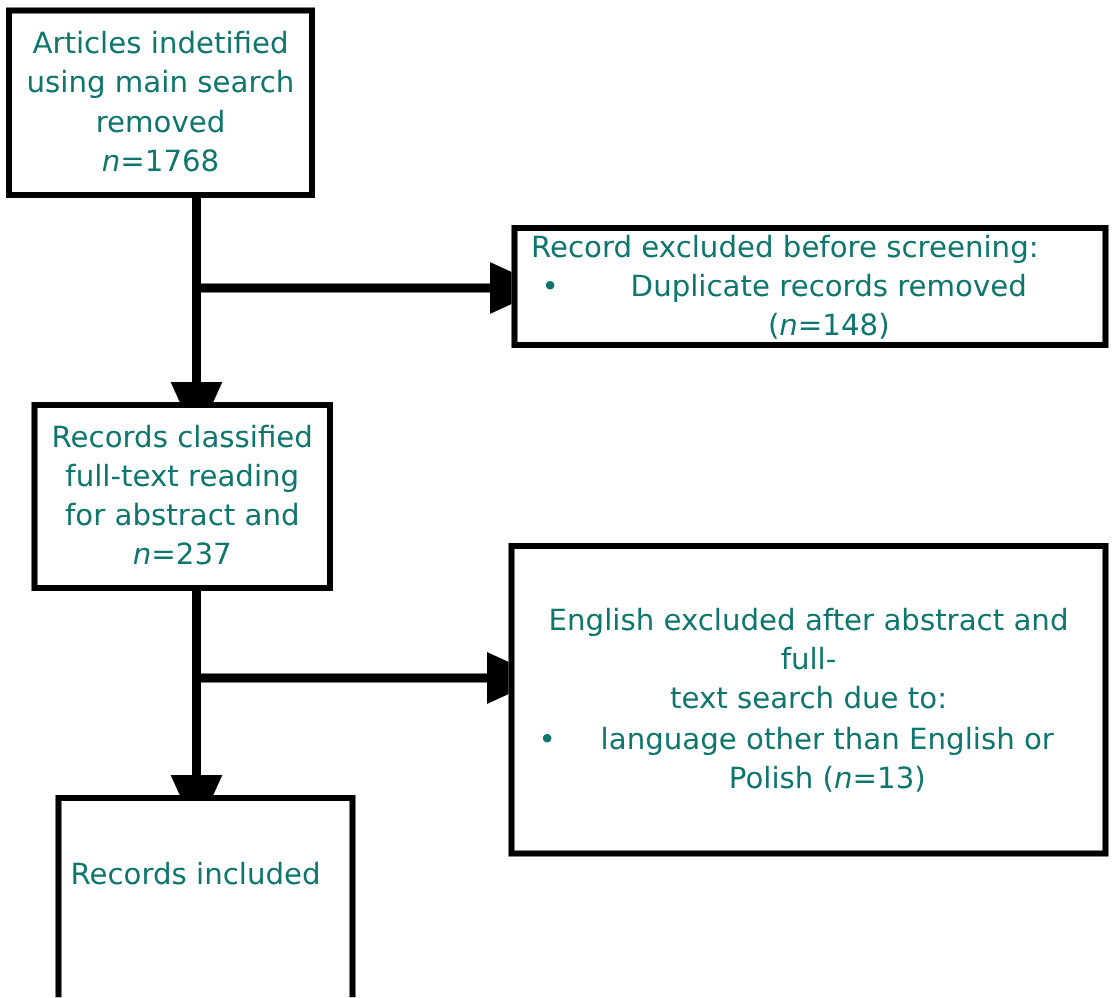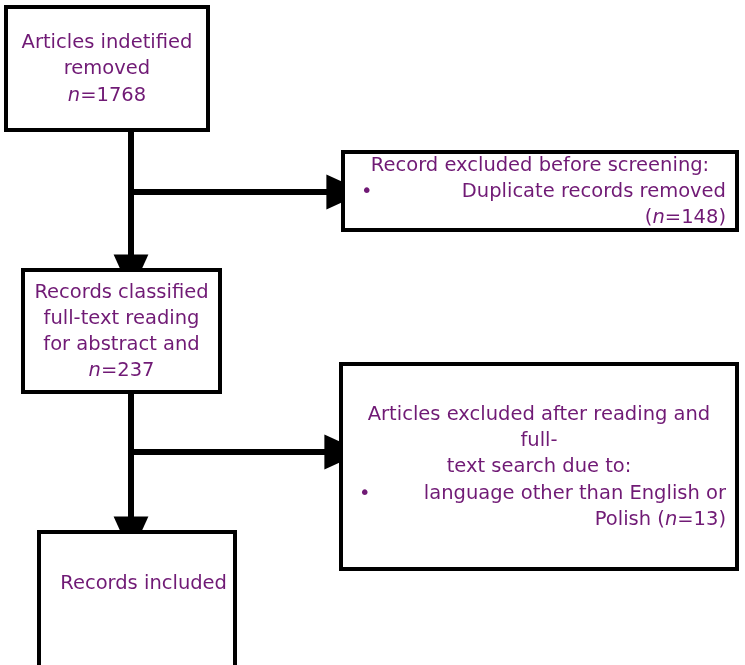--- a/index.html
+++ b/index.html
@@ -7,21 +7,21 @@
     padding: 0;
     background: #ffffff;
   }
   #diagram {
     position: relative;
     width: 745px;
     height: 665px;
     background: #ffffff;
     overflow: hidden;
     font-family: "DejaVu Sans", "Liberation Sans", sans-serif;
-    color: #701a75;
+    color: #0f766e;
   }
   #flow-svg {
     position: absolute;
     left: 0;
     top: 0;
     width: 745px;
     height: 665px;
   }
   .node {
     position: absolute;
@@ -49,21 +49,21 @@
     list-style: none;
     margin: 0;
     padding: 0;
     width: 100%;
   }
   .bullets li {
     position: relative;
     font-size: 19.5px;
     line-height: 1.34;
     padding-left: 25px;
-    text-align: right;
+    text-align: center;
   }
   .bullets li::before {
     content: "\2022";
     position: absolute;
     left: 7px;
     top: 0;
   }
   
   #node-identified {
     left: 4px;  top: 5px;   width: 206px; height: 127px;
@@ -83,30 +83,30 @@
     padding: 0 9px;
   }
   #node-included {
     left: 37px; top: 530px; width: 200px; height: 140px;
     padding: 0 6px;
     justify-content: flex-start;
   }
   #node-included .inner {
     margin-top: 36px;
     width: 100%;
-    text-align: right;
+    text-align: left;
   }
   .head-line {
     text-align: center;
     font-size: 19.5px;
     line-height: 1.34;
     width: 100%;
   }
   .head-left {
-    text-align: center;
+    text-align: left;
   }
 </style>
 </head>
 <body>
 
 <div id="diagram">
 
   <svg id="flow-svg" viewBox="0 0 745 665">
     <defs>
       <marker id="arrowhead" markerWidth="7" markerHeight="7" refX="0.6" refY="3.1" orient="auto" markerUnits="strokeWidth">
@@ -126,20 +126,21 @@
       <line x1="131" y1="394" x2="131" y2="520" stroke="#000000" stroke-width="6" marker-end="url(#arrowhead)"></line>
     </g>
 
     <g>
       <line x1="131" y1="452" x2="328" y2="452" stroke="#000000" stroke-width="6" marker-end="url(#arrowhead)"></line>
     </g>
   </svg>
 
   <div class="node node-center" id="node-identified">
     <div class="line">Articles indetified</div>
+    <div class="line">using main search</div>
     <div class="line">removed</div>
     <div class="line">
       <span class="ital">n</span><span>=1768</span>
     </div>
   </div>
 
   <div class="node" id="node-excluded-before">
     <div class="head-line head-left">Record excluded before screening:</div>
     <ul class="bullets">
       <li><span>Duplicate records removed (</span><span class="ital">n</span><span>=148)</span></li>
@@ -149,21 +150,21 @@
   <div class="node node-center" id="node-classified">
     <div class="line">Records classified</div>
     <div class="line">full-text reading</div>
     <div class="line">for abstract and</div>
     <div class="line">
       <span class="ital">n</span><span>=237</span>
     </div>
   </div>
 
   <div class="node" id="node-excluded-after">
-    <div class="head-line">Articles excluded after reading and full-</div>
+    <div class="head-line">English excluded after abstract and full-</div>
     <div class="head-line">text search due to:</div>
     <ul class="bullets">
       <li><span>language other than English or Polish (</span><span class="ital">n</span><span>=13)</span></li>
     </ul>
   </div>
 
   <div class="node" id="node-included">
     <div class="inner">
       <div class="line">Records included</div>
     </div>

